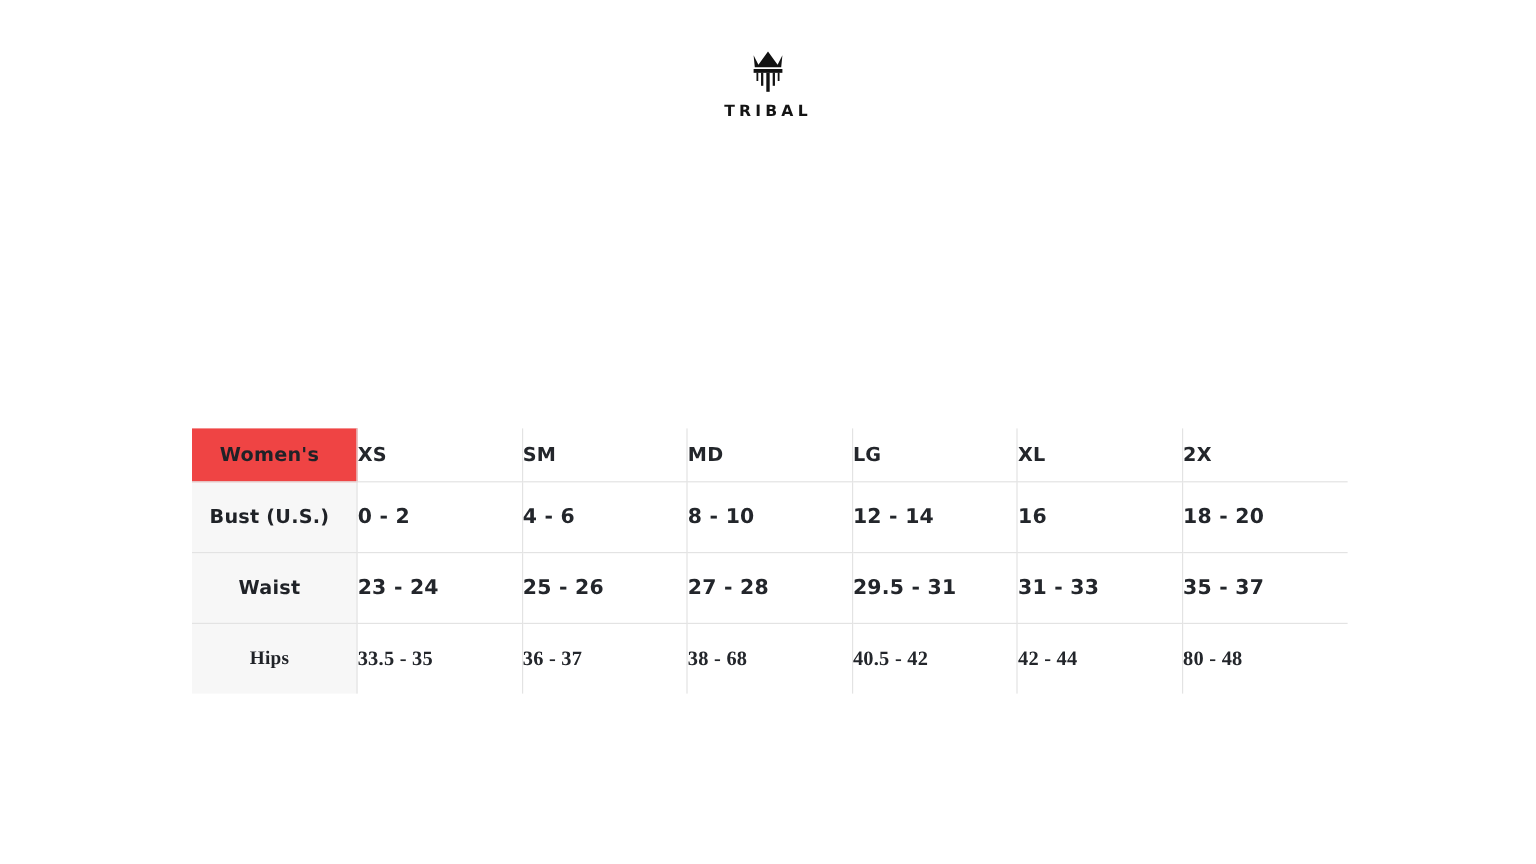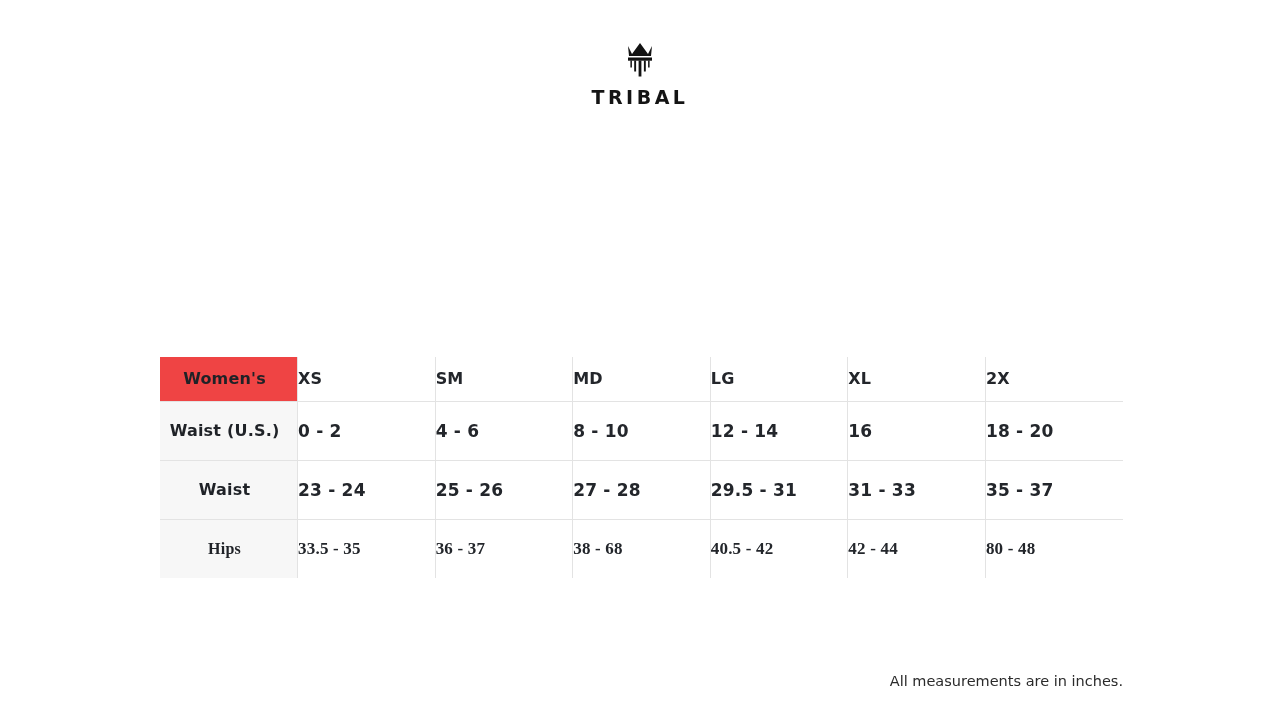--- a/index.html
+++ b/index.html
@@ -30,21 +30,21 @@
   }
   .brand-mark {
     display: block;
     margin: 0 auto;
     width: 46px;
     height: 46px;
   }
   .brand-name {
     display: block;
     margin-top: 4px;
-    font-size: 19px;
+    font-size: 13px;
     letter-spacing: 3.5px;
     font-weight: 700;
     color: #141414;
     font-family: "DejaVu Sans", sans-serif;
   }
 
   
   .size-table-wrap {
     position: absolute;
     left: 160px;
@@ -170,21 +170,21 @@
               <span class="cell-text">XL</span>
             </th>
           <th>
               <span class="cell-text">2X</span>
             </th>
         </tr>
       </thead>
       <tbody>
         <tr>
           <td>
-              <span class="cell-text">Waist (U.S.)</span>
+              <span class="cell-text">Bust (U.S.)</span>
             </td>
           <td>
               <span class="cell-text">0 - 2</span>
             </td>
           <td>
               <span class="cell-text">4 - 6</span>
             </td>
           <td>
               <span class="cell-text">8 - 10</span>
             </td>
@@ -241,15 +241,14 @@
               <span class="cell-text">42 - 44</span>
             </td>
           <td>
               <span class="cell-text">80 - 48</span>
             </td>
         </tr>
       </tbody>
     </table>
   </div>
 
-  <div class="footnote">All measurements are in inches.</div>
 
 </div>
 
 </body></html>

